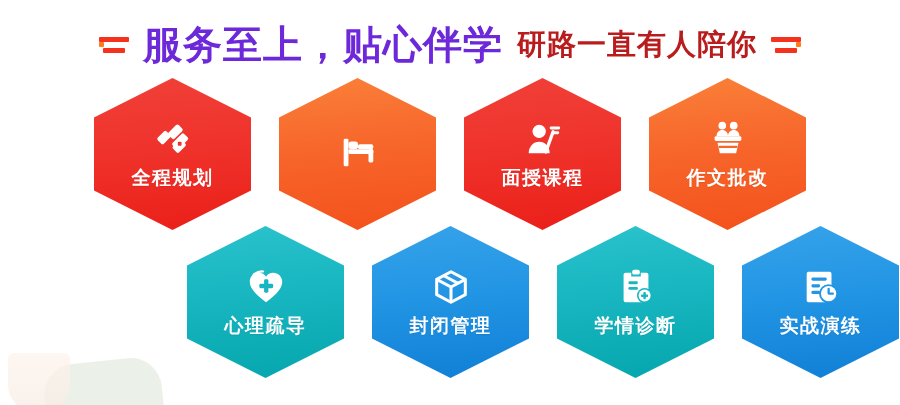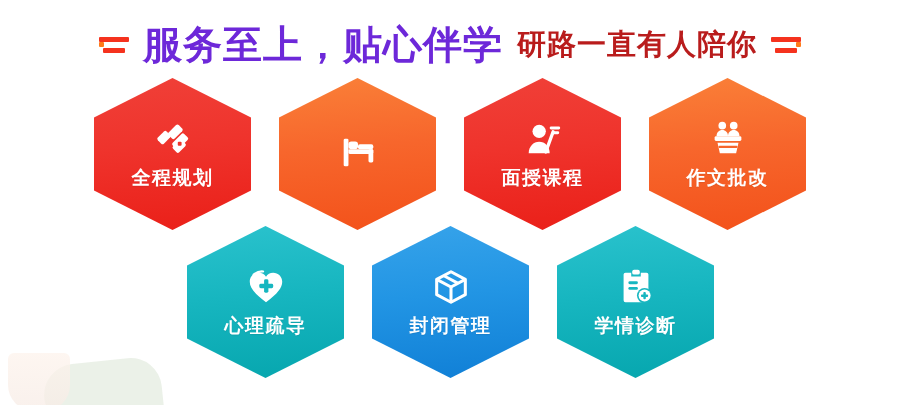--- a/index.html
+++ b/index.html
@@ -254,14 +254,29 @@
         <rect x="14" y="22" width="10" height="3" rx="1.5" fill="#17b6c0"></rect>
         <circle cx="31" cy="31" r="8" fill="#17b6c0"></circle>
         <circle cx="31" cy="31" r="6.3" fill="#fff"></circle>
         <rect x="29.7" y="27.3" width="2.6" height="7.5" rx="1" fill="#17b6c0"></rect>
         <rect x="27.2" y="29.8" width="7.5" height="2.6" rx="1" fill="#17b6c0"></rect>
       </svg>
     </span>
     <span class="hex-label">学情诊断</span>
   </div>
 
+  <div class="hex hex-blue r2c5">
+    <span class="hex-icon">
+      <svg viewBox="0 0 44 44" width="42" height="42" fill="#fff">
+        <path d="M9 6h22a2 2 0 012 2v28a2 2 0 01-2 2H9a2 2 0 01-2-2V8a2 2 0 012-2z"></path>
+        <rect x="12" y="12" width="16" height="3.4" rx="1.5" fill="#2295e4"></rect>
+        <rect x="12" y="19" width="9" height="3.4" rx="1.5" fill="#2295e4"></rect>
+        <rect x="12" y="26" width="9" height="3.4" rx="1.5" fill="#2295e4"></rect>
+        <circle cx="30" cy="29" r="10" fill="#2295e4"></circle>
+        <circle cx="30" cy="29" r="8" fill="#fff"></circle>
+        <rect x="28.8" y="22.8" width="2.4" height="7" rx="1.2" fill="#2295e4"></rect>
+        <rect x="29.6" y="27.8" width="6" height="2.4" rx="1.2" fill="#2295e4"></rect>
+      </svg>
+    </span>
+    <span class="hex-label">实战演练</span>
+  </div>
 
 </div>
 
 </body></html>

